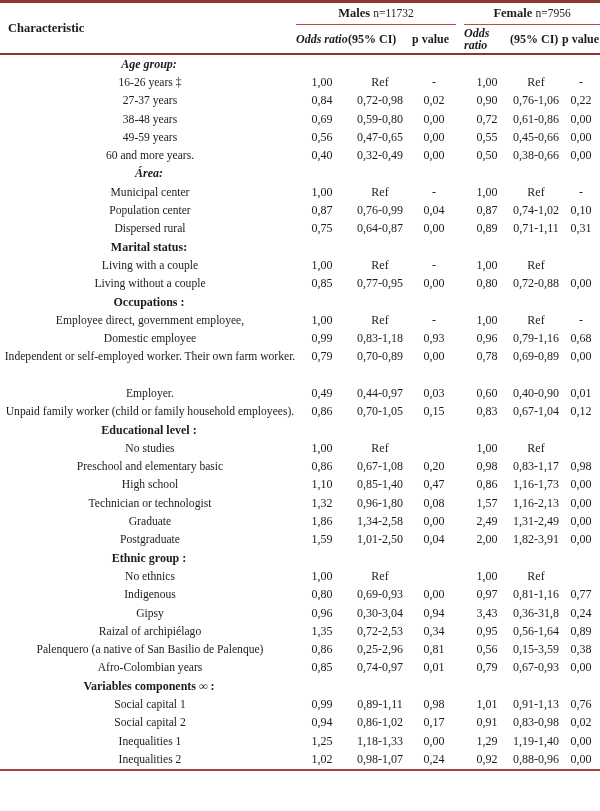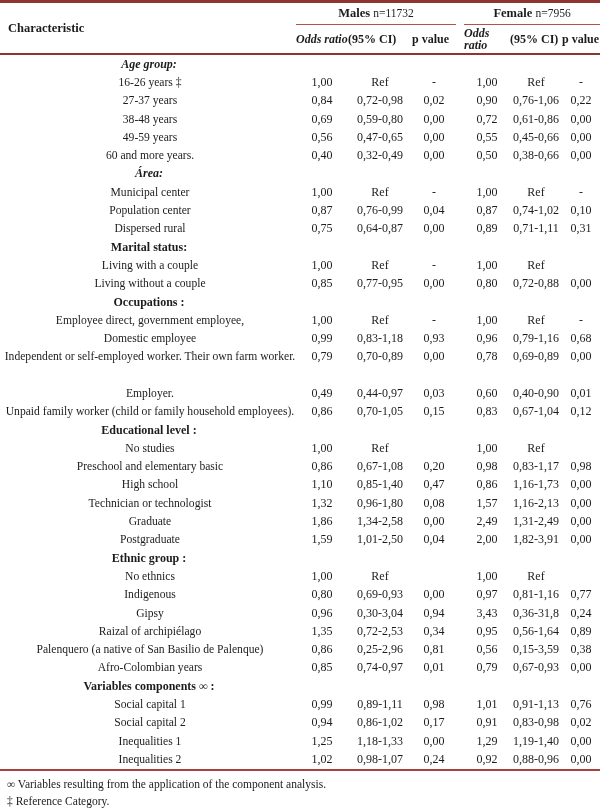--- a/index.html
+++ b/index.html
@@ -495,17 +495,13 @@
           <td class="c-num">0,98-1,07</td>
           <td class="c-num">0,24</td>
           <td class="c-gap"></td>
           <td class="c-num">0,92</td>
           <td class="c-num">0,88-0,96</td>
           <td class="c-num">0,00</td>
         </tr>
       </tbody>
   </table>
 
-  <div id="footnotes">
-    <div>∞ Variables resulting from the application of the component analysis.</div>
-    <div>‡ Reference Category.</div>
-  </div>
 </div>
 
 </body></html>

